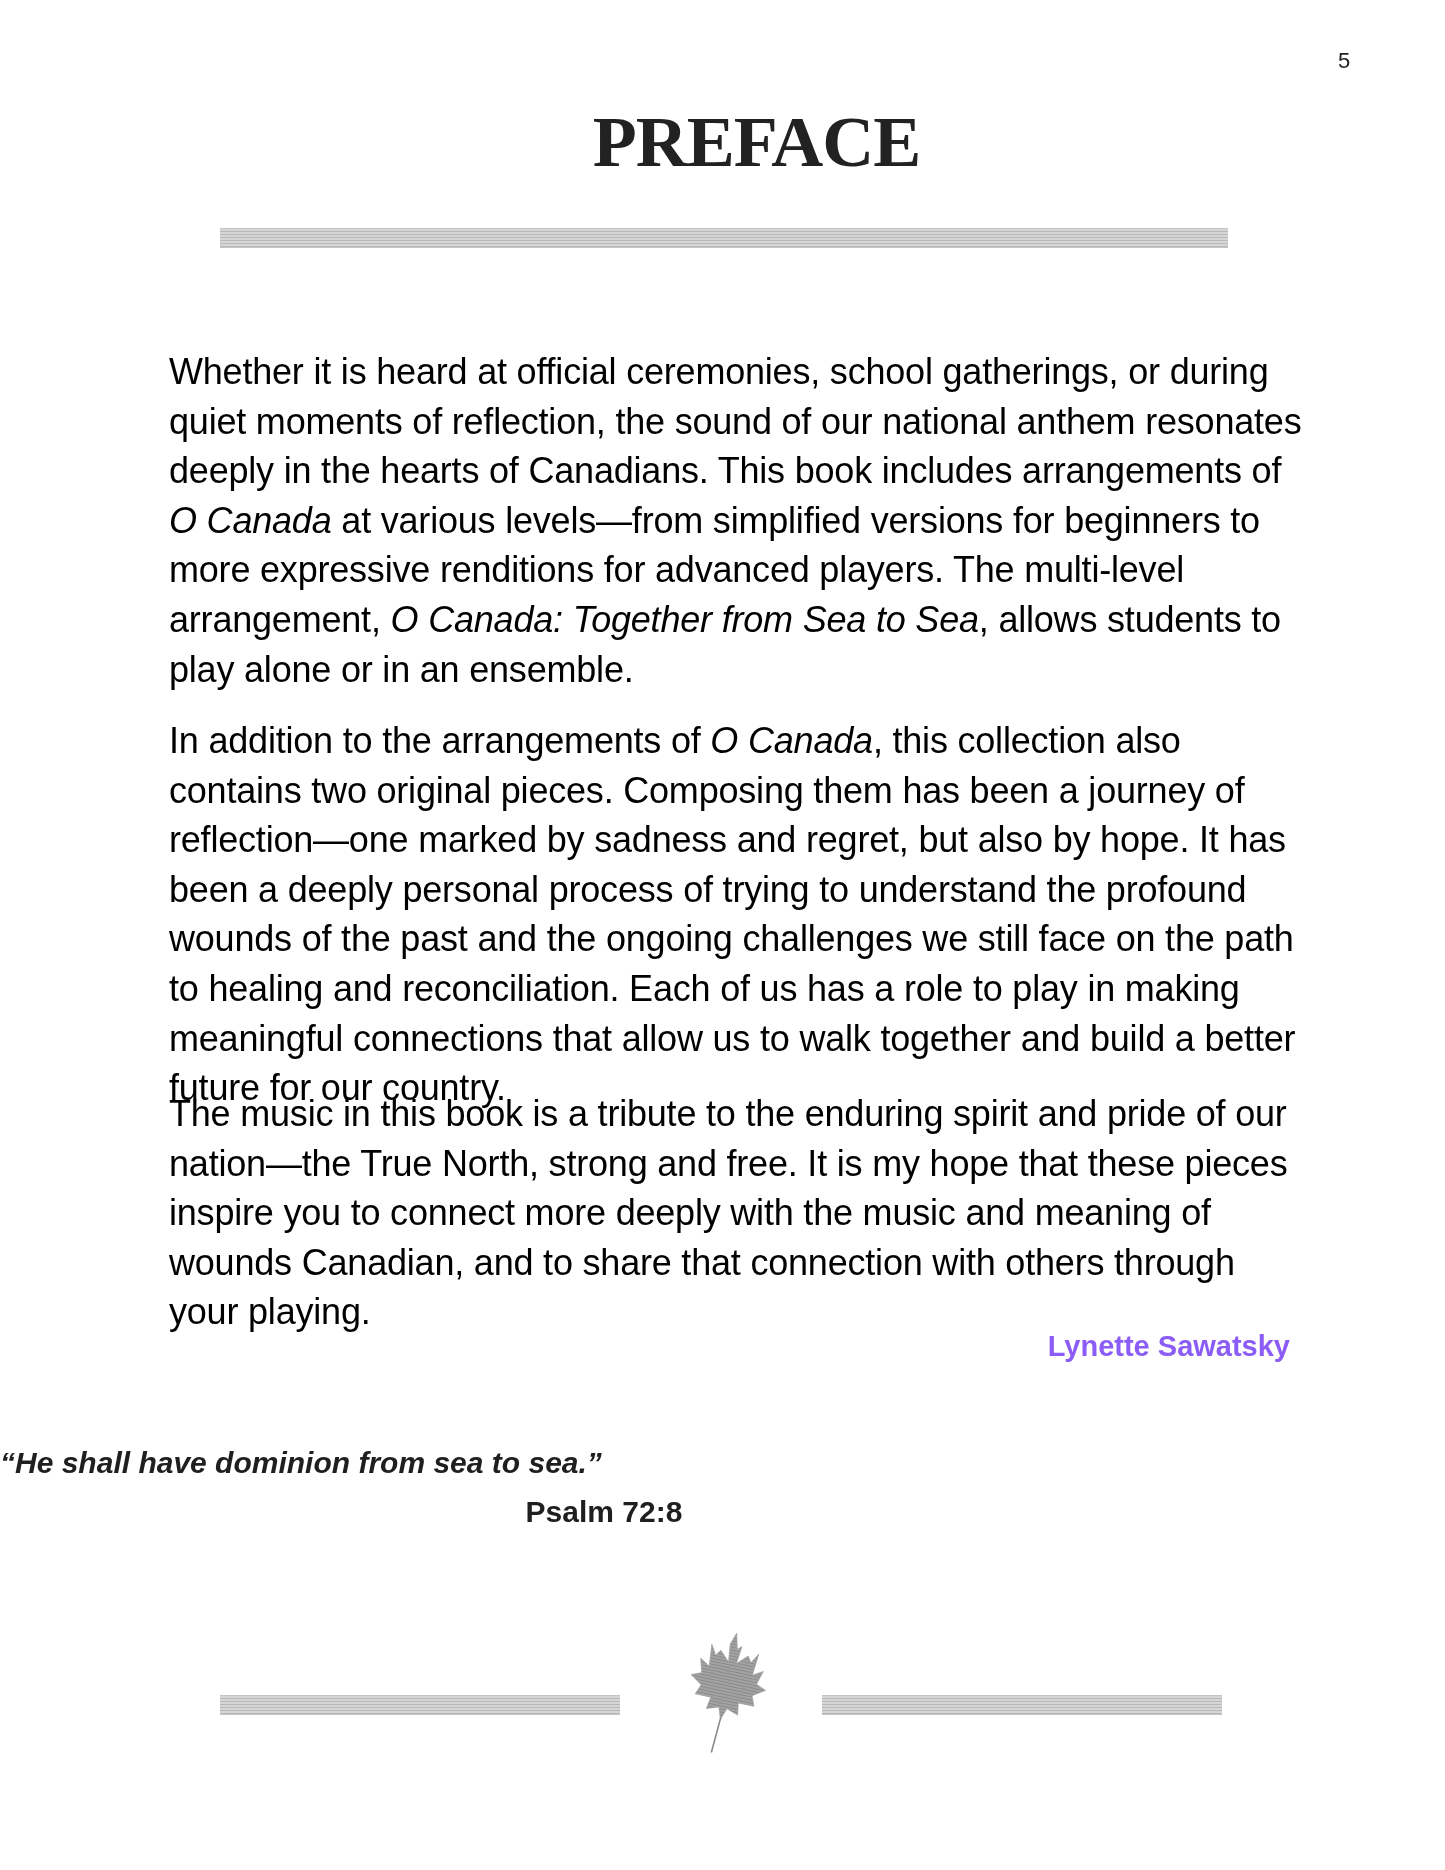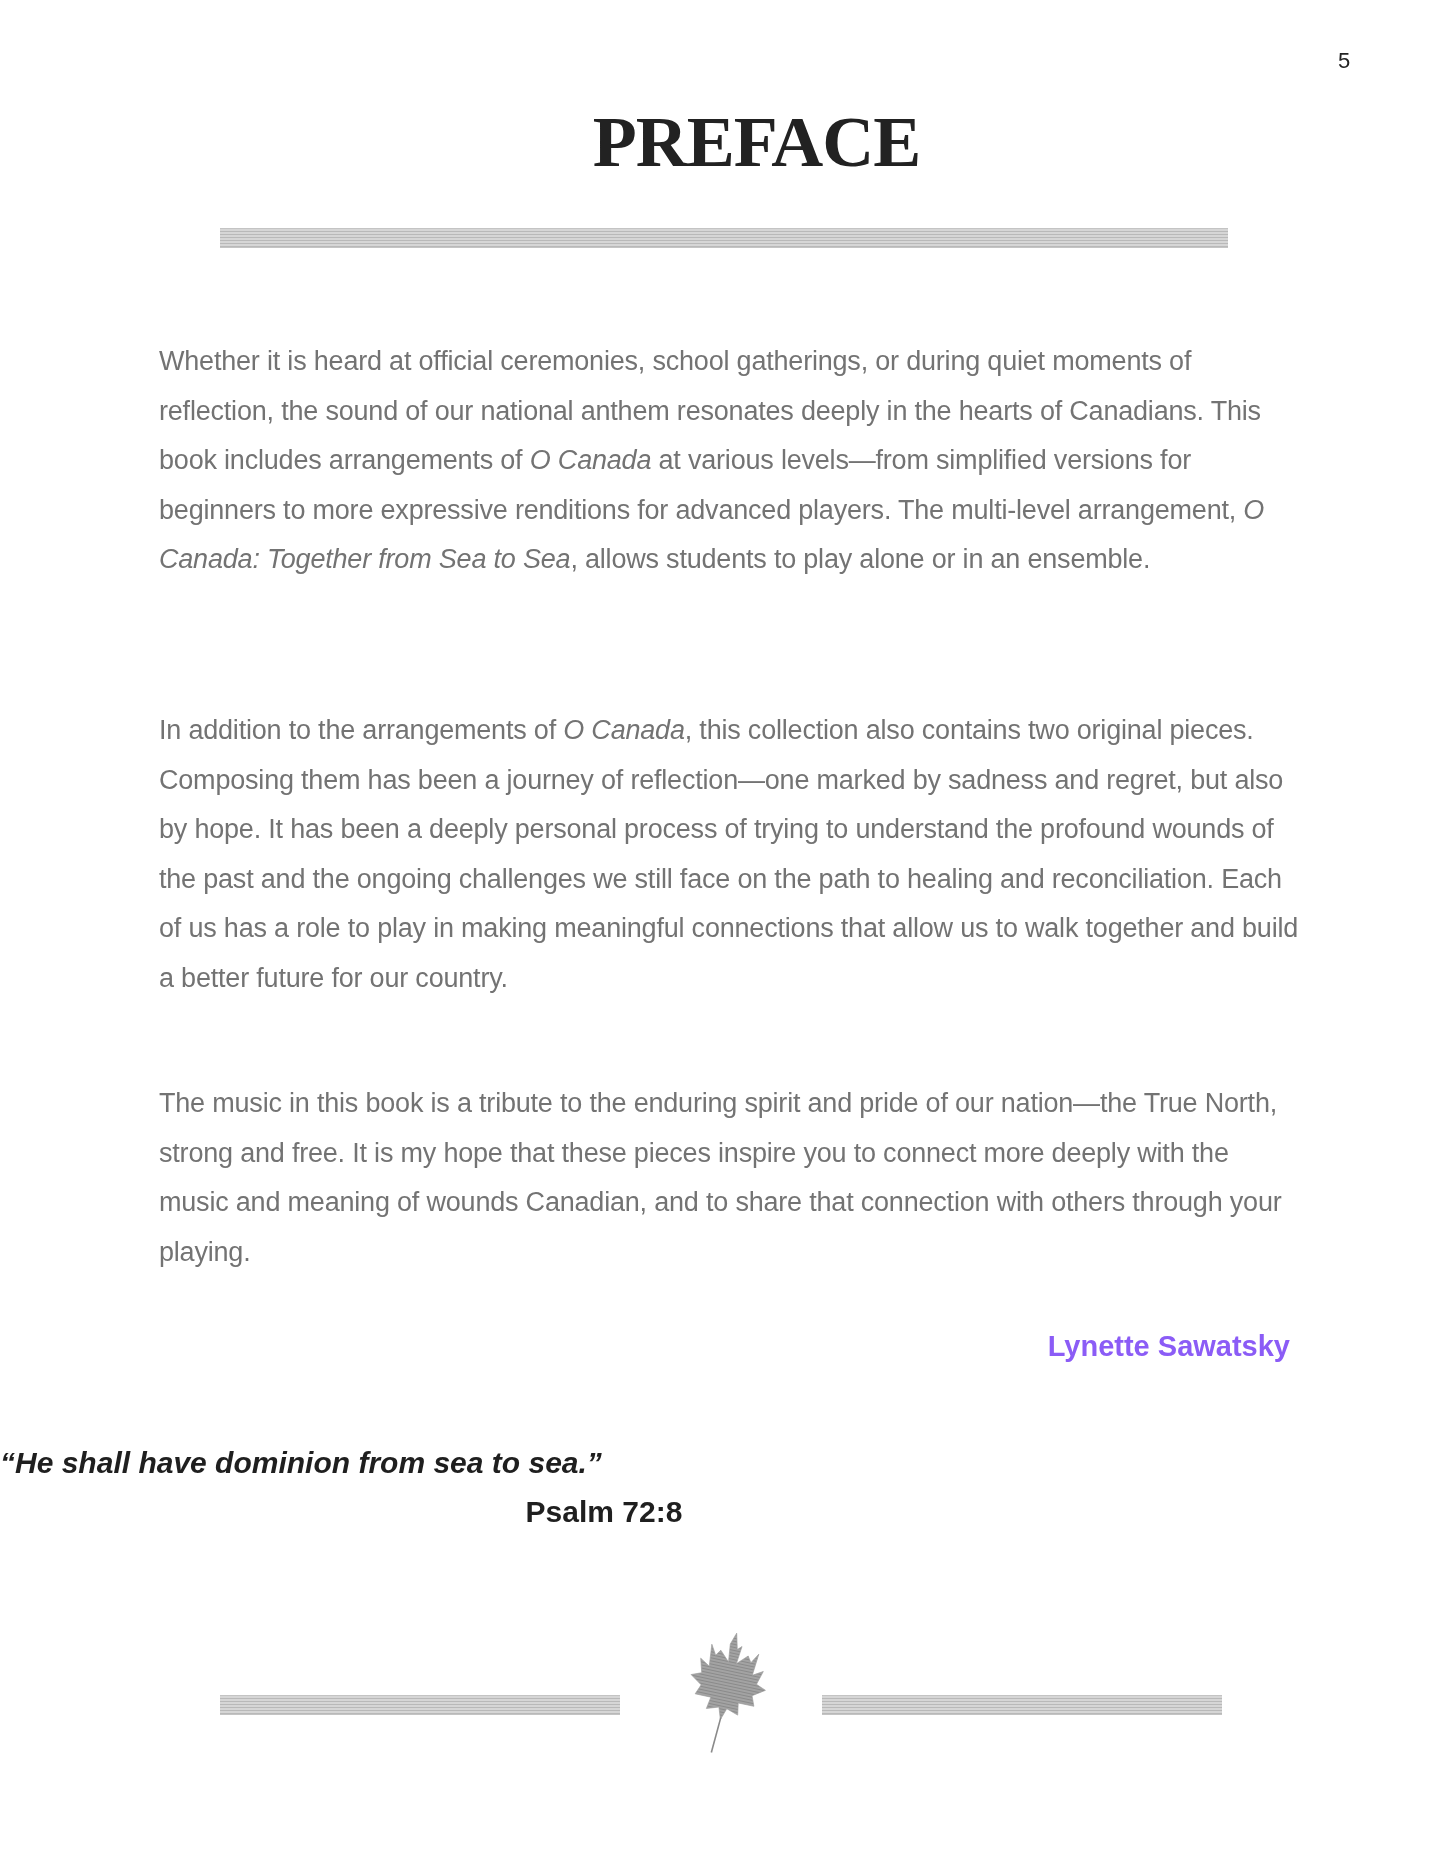--- a/index.html
+++ b/index.html
@@ -48,24 +48,24 @@
       border-bottom: 1px solid #c4c4c4;
     }
     .rule-top { top: 228px; left: 220px; width: 1008px; }
     .rule-left { top: 1695px; left: 220px; width: 400px; }
     .rule-right { top: 1695px; left: 822px; width: 400px; }
 
     .body-text {
       position: absolute;
       left: 157px;
       width: 1140px;
-      font-size: 27px;
+      font-size: 36px;
       line-height: 49.6px;
-      color: #737373;
-      margin: 2px;
+      color: #000000;
+      margin: 12px;
       letter-spacing: -0.2px;
     }
     .body-text em { font-style: italic; }
     .p1 { top: 335px; }
     .p2 { top: 704px; }
     .p3 { top: 1077px; }
 
     .signature {
       position: absolute;
       top: 1330px;

